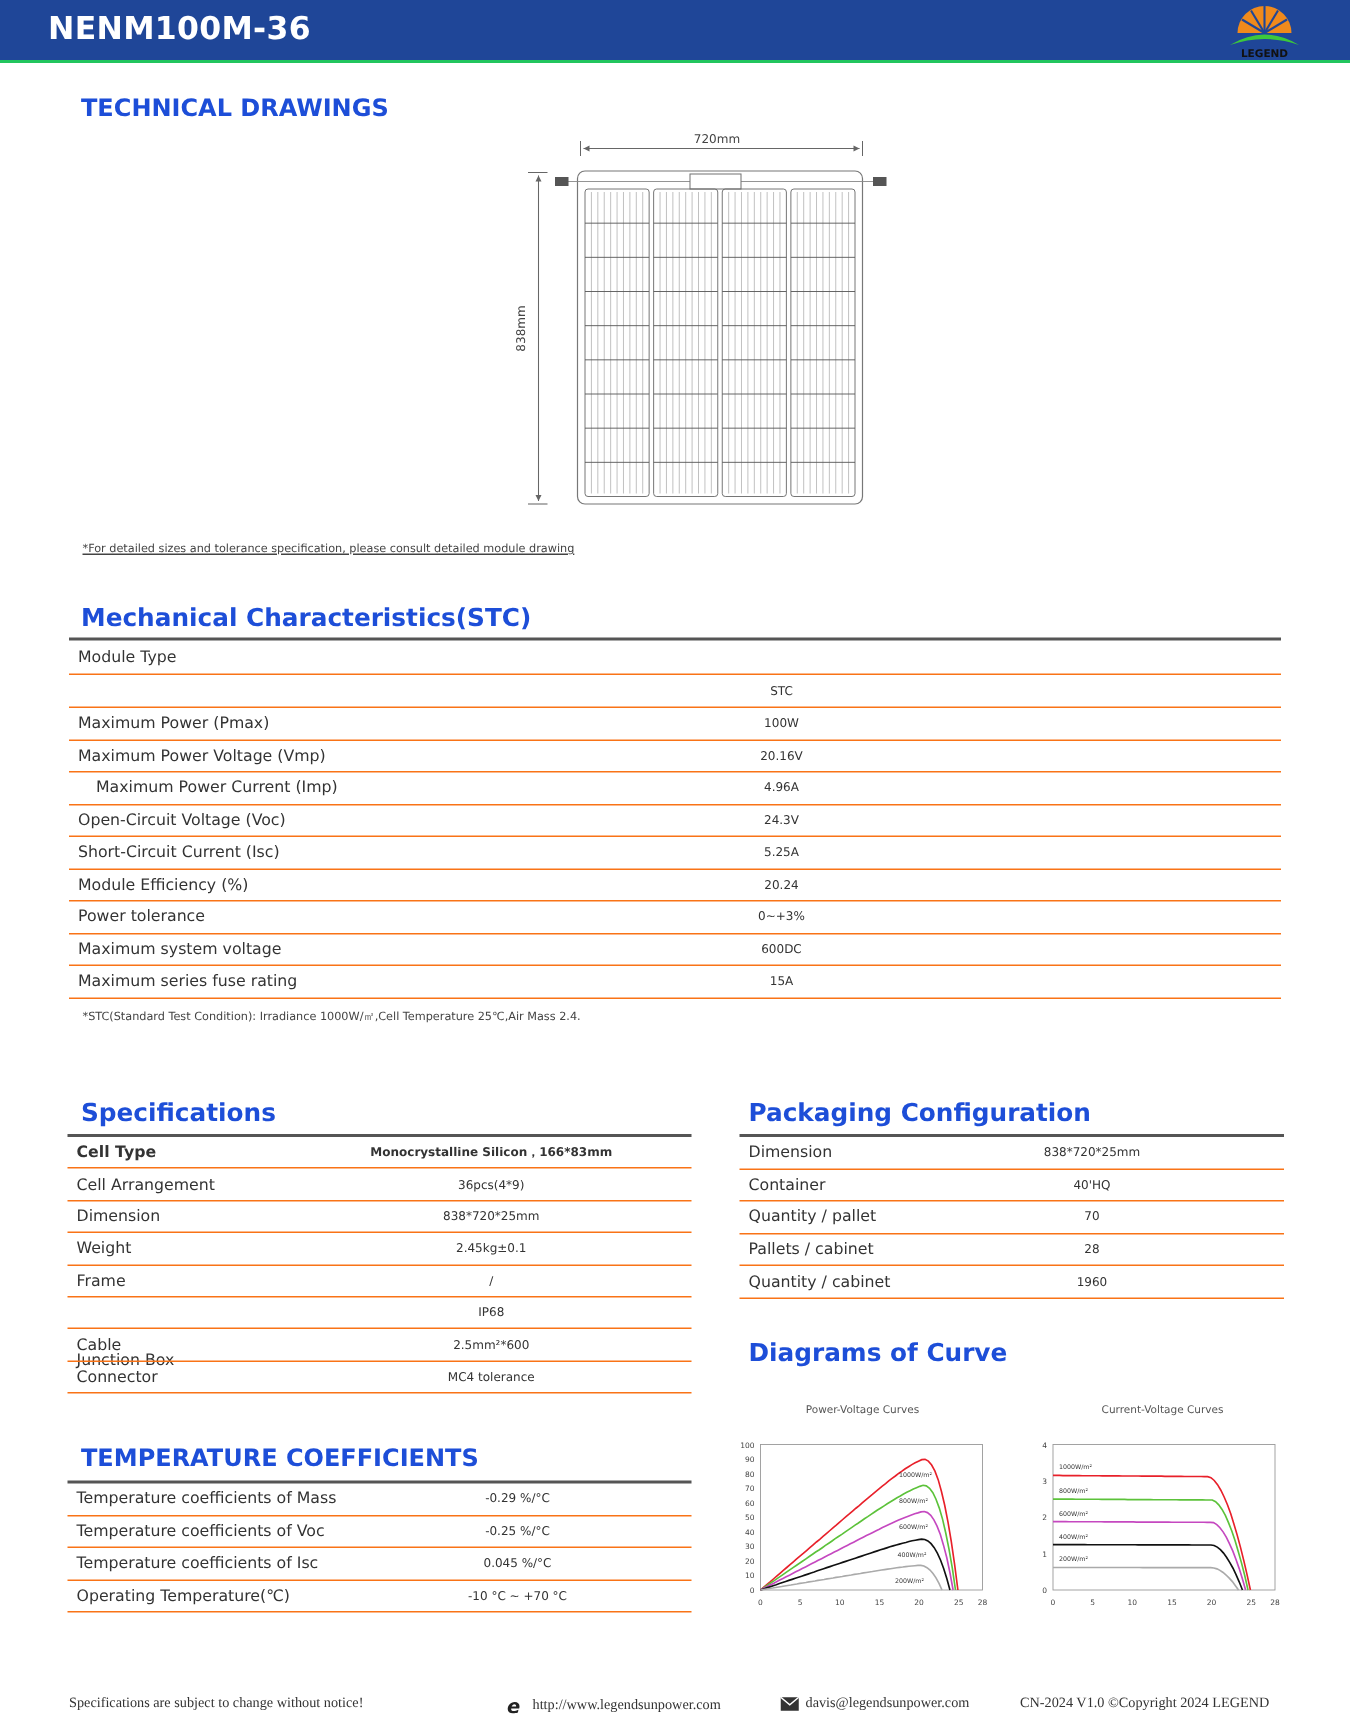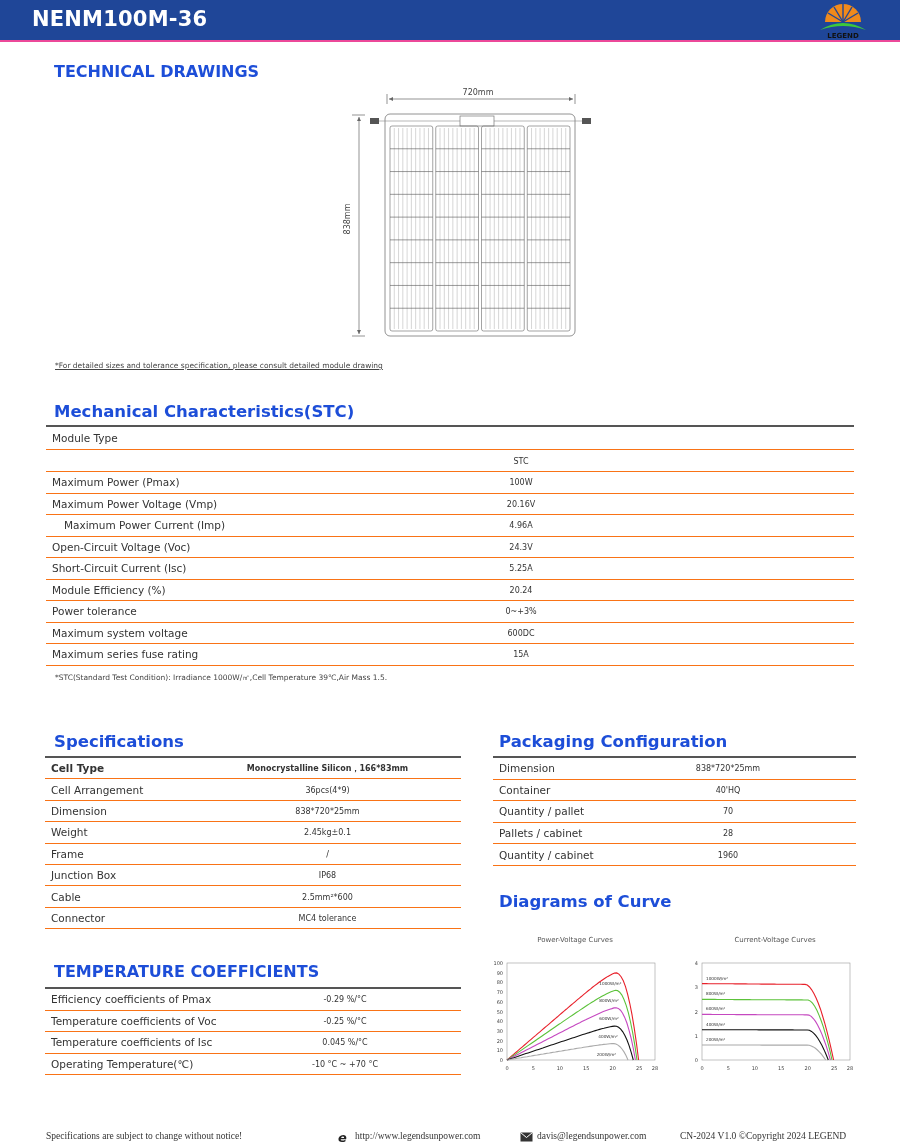--- a/index.html
+++ b/index.html
@@ -1,17 +1,17 @@
 <!DOCTYPE html>
 <html><head>
 <meta charset="utf-8">
 <style>
   html, body { margin: 0; padding: 0; }
   body { width: 900px; height: 1148px; position: relative; background: #ffffff; font-family: "DejaVu Sans", sans-serif; color: #222; overflow: hidden; }
-  .header { position: absolute; left: 0; top: 0; width: 900px; height: 40px; background: #1f4698; border-bottom: 2px solid #ec4899; }
+  .header { position: absolute; left: 0; top: 0; width: 900px; height: 40px; background: #1f4698; border-bottom: 2px solid #22c55e; }
   .header .title { position: absolute; left: 32px; top: 7px; font-family: "DejaVu Sans", sans-serif; font-weight: bold; font-size: 21px; color: #fff; letter-spacing: 0.2px; }
   .logo { position: absolute; left: 815px; top: 0; width: 56px; height: 40px; }
   .h-section { position: absolute; font-family: "DejaVu Sans", sans-serif; font-weight: bold; color: #1d4ed8; margin: 0; }
   .h-upper { font-size: 16px; }
   .h-mixed { font-size: 16.5px; }
   .note { position: absolute; font-size: 7.5px; color: #444; }
   .tbl { position: absolute; border-top: 2px solid #555; }
   .row { position: relative; border-bottom: 1px solid #f97316; }
   .row .lbl { position: absolute; left: 6px; top: 50%; transform: translateY(-50%); font-size: 10.5px; color: #333; white-space: nowrap; }
   .row .val { position: absolute; top: 50%; transform: translateY(-50%); font-size: 8px; color: #333; white-space: nowrap; text-align: center; }
@@ -179,21 +179,21 @@
       <div class="row" style="height: 20.5px;">
         <span class="lbl" style="font-size: 10.5px;">Maximum system voltage</span>
         <span class="val" style="left: 395px; width: 160px;">600DC</span>
       </div>
       <div class="row" style="height: 20.5px;">
         <span class="lbl" style="font-size: 10.5px;">Maximum series fuse rating</span>
         <span class="val" style="left: 395px; width: 160px;">15A</span>
       </div>
     </div>
 </div>
-<div class="note" style="left:55px; top:673px;">*STC(Standard Test Condition): Irradiance 1000W/㎡,Cell Temperature 39℃,Air Mass 1.5.</div>
+<div class="note" style="left:55px; top:673px;">*STC(Standard Test Condition): Irradiance 1000W/㎡,Cell Temperature 25℃,Air Mass 2.4.</div>
 
 <h2 class="h-section h-mixed" style="left:54px; top:732px;">Specifications</h2>
 <div class="tbl" id="spec-tbl" style="left:45px; top:756px; width:416px;">
     <div class="row" style="height: 20.4px; font-weight: bold;">
       <span class="lbl" style="font-size: 10.5px;">Cell Type</span>
       <span class="val" style="left: 175px; width: 215px;">Monocrystalline Silicon，166*83mm</span>
     </div>
     <div class="row" style="height: 20.4px;">
       <span class="lbl" style="font-size: 10.5px;">Cell Arrangement</span>
       <span class="val" style="left: 175px; width: 215px;">36pcs(4*9)</span>
@@ -204,21 +204,21 @@
     </div>
     <div class="row" style="height: 20.4px;">
       <span class="lbl" style="font-size: 10.5px;">Weight</span>
       <span class="val" style="left: 175px; width: 215px;">2.45kg±0.1</span>
     </div>
     <div class="row" style="height: 20.4px;">
       <span class="lbl" style="font-size: 10.5px;">Frame</span>
       <span class="val" style="left: 175px; width: 215px;">/</span>
     </div>
     <div class="row" style="height: 20.4px;">
-      <span class="lbl" style="font-size: 10.5px;">Junction Box</span>
+      <span class="lbl" style="font-size: 10.5px; margin-top: 32px;">Junction Box</span>
       <span class="val" style="left: 175px; width: 215px;">IP68</span>
     </div>
     <div class="row" style="height: 20.4px;">
       <span class="lbl" style="font-size: 10.5px;">Cable</span>
       <span class="val" style="left: 175px; width: 215px;">2.5mm²*600</span>
     </div>
     <div class="row" style="height: 20.4px;">
       <span class="lbl" style="font-size: 10.5px;">Connector</span>
       <span class="val" style="left: 175px; width: 215px;">MC4 tolerance</span>
     </div>
@@ -244,21 +244,21 @@
     </div>
     <div class="row" style="height: 20.6px;">
       <span class="lbl" style="font-size: 10.5px;">Quantity / cabinet</span>
       <span class="val" style="left: 155px; width: 160px;">1960</span>
     </div>
   </div>
 
 <h2 class="h-section h-upper" style="left:54px; top:962px;">TEMPERATURE COEFFICIENTS</h2>
 <div class="tbl" id="temp-tbl" style="left:45px; top:987px; width:416px;">
     <div class="row" style="height: 20.6px;">
-      <span class="lbl" style="font-size: 10.5px;">Efficiency coefficients of Pmax</span>
+      <span class="lbl" style="font-size: 10.5px;">Temperature coefficients of Mass</span>
       <span class="val" style="left: 200px; width: 200px;">-0.29 %/°C</span>
     </div>
     <div class="row" style="height: 20.6px;">
       <span class="lbl" style="font-size: 10.5px;">Temperature coefficients of Voc</span>
       <span class="val" style="left: 200px; width: 200px;">-0.25 %/°C</span>
     </div>
     <div class="row" style="height: 20.6px;">
       <span class="lbl" style="font-size: 10.5px;">Temperature coefficients of Isc</span>
       <span class="val" style="left: 200px; width: 200px;">0.045 %/°C</span>
     </div>

